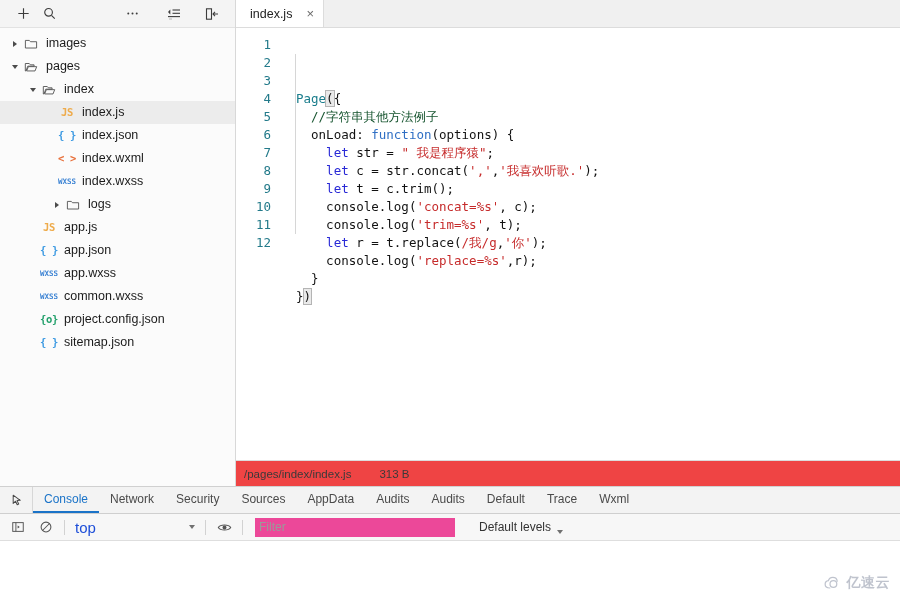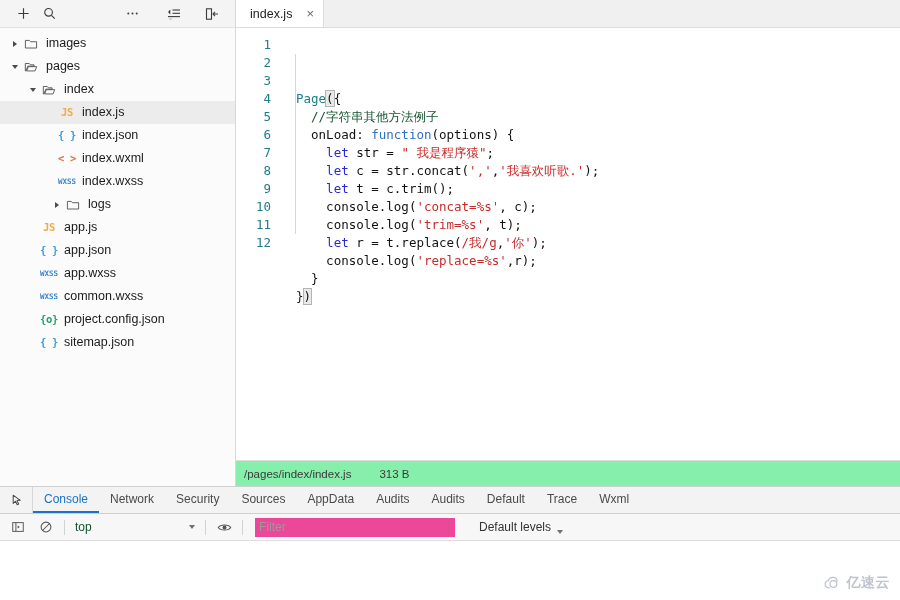--- a/index.html
+++ b/index.html
@@ -181,21 +181,21 @@
   .tok-str   { color: #c62b2b; }
   .tok-cmt   { color: #14532d; }
   .tok-plain { color: #121212; }
   .cursor-box {
     outline: 1px solid #b4b4b4;
     background: #e9e9e9;
   }
 
   .statusbar {
     height: 26px; min-height: 26px;
-    background: #86efac;
+    background: #ef4444;
     border-top: 1px solid #dcdcdc;
     display: flex;
     align-items: center;
     padding-left: 8px;
     font-size: 11.5px;
     color: #3a3a3a;
     gap: 28px;
   }
 
   
@@ -253,22 +253,22 @@
     width: 1px; height: 15px;
     background: #d2d2d2;
     margin: 0 4px;
   }
   .ctx-select {
     display: flex;
     align-items: center;
     justify-content: space-between;
     width: 132px;
     padding: 0 6px 0 6px;
-    font-size: 12px;
-    color: #14532d;
+    font-size: 15px;
+    color: #1d4ed8;
   }
   .caret {
     width: 0; height: 0;
     border-top: 4px solid #707070;
     border-left: 3.5px solid transparent;
     border-right: 3.5px solid transparent;
   }
   .filter-input {
     width: 200px;
     height: 19px;

